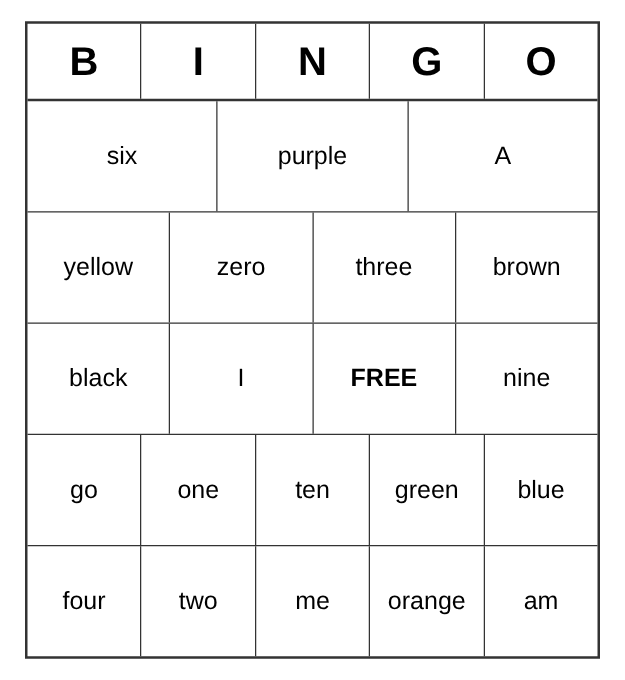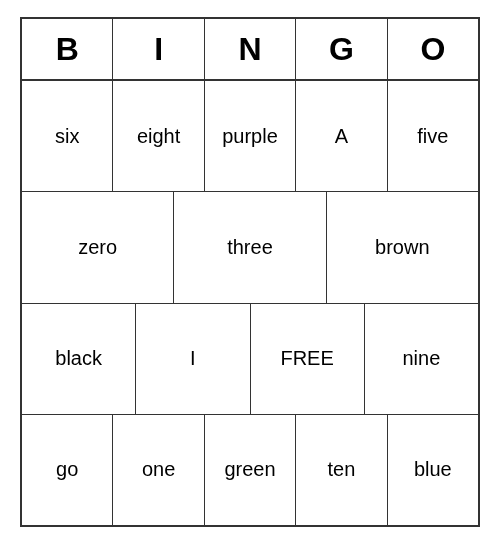--- a/index.html
+++ b/index.html
@@ -71,54 +71,60 @@
       font-size: 20px;
       text-align: center;
       padding: 0;
     }
 
     .bingo-cell:last-child {
       border-right: none;
     }
 
     .bingo-cell.free {
-      font-weight: normal;
+      font-weight: bold;
     }
   </style>
 </head>
 <body>
 
 <div class="bingo-card">
   <div class="bingo-header">
   <div class="cell">B</div>
       <div class="cell">I</div>
       <div class="cell">N</div>
       <div class="cell">G</div>
       <div class="cell">O</div>
     </div>
   <div class="bingo-body">
   <div class="bingo-row">
         <div class="bingo-cell">six</div>
-        <div class="bingo-cell">eight</div>
         <div class="bingo-cell">purple</div>
         <div class="bingo-cell">A</div>
-        <div class="bingo-cell">five</div>
       </div>
       <div class="bingo-row">
+        <div class="bingo-cell">yellow</div>
         <div class="bingo-cell">zero</div>
         <div class="bingo-cell">three</div>
         <div class="bingo-cell">brown</div>
       </div>
       <div class="bingo-row">
         <div class="bingo-cell">black</div>
         <div class="bingo-cell">I</div>
         <div class="bingo-cell free">FREE</div>
         <div class="bingo-cell">nine</div>
       </div>
       <div class="bingo-row">
         <div class="bingo-cell">go</div>
         <div class="bingo-cell">one</div>
+        <div class="bingo-cell">ten</div>
         <div class="bingo-cell">green</div>
-        <div class="bingo-cell">ten</div>
         <div class="bingo-cell">blue</div>
+      </div>
+      <div class="bingo-row">
+        <div class="bingo-cell">four</div>
+        <div class="bingo-cell">two</div>
+        <div class="bingo-cell">me</div>
+        <div class="bingo-cell">orange</div>
+        <div class="bingo-cell">am</div>
       </div>
     </div>
 </div>
 
 </body></html>

